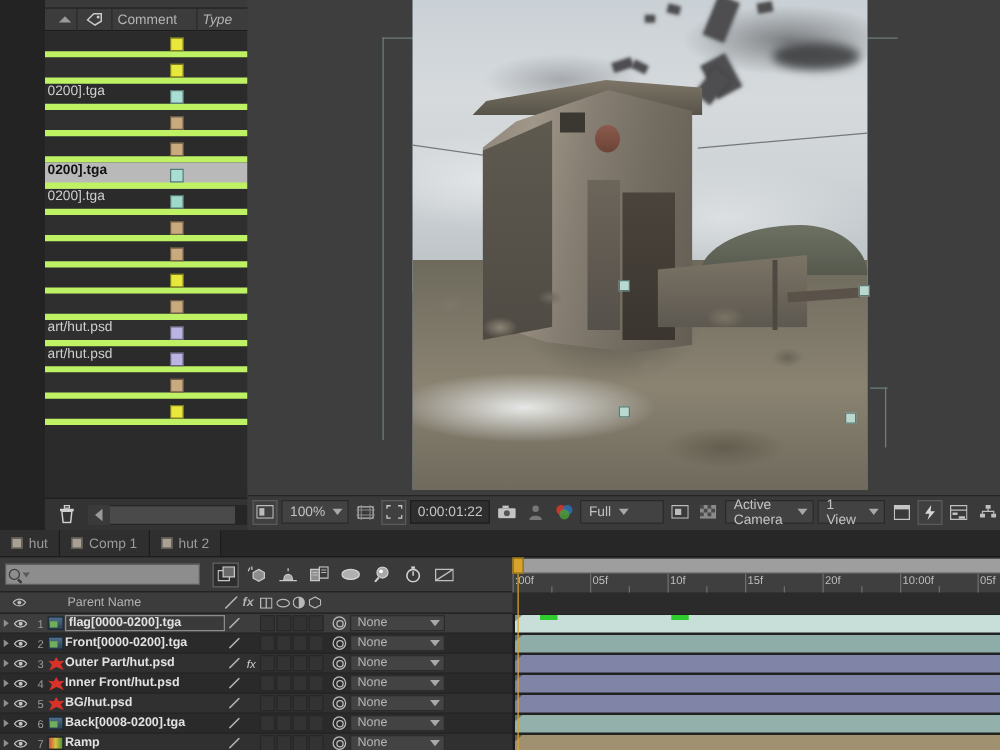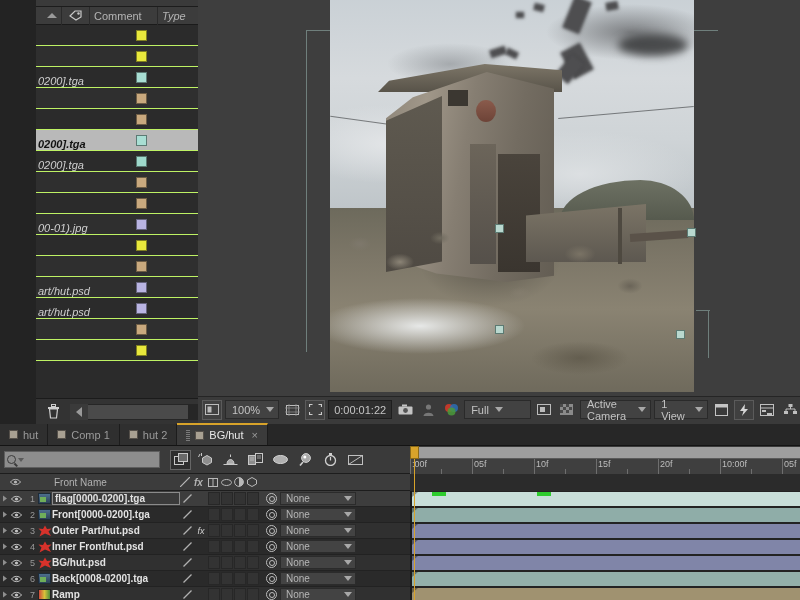--- a/index.html
+++ b/index.html
@@ -18,21 +18,21 @@
   #proj-topstrip { position:absolute; left:0; top:0; width:198px; height:7px; background:#3a3a3a; border-bottom:1px solid #1c1c1c;}
   #proj-header { position:absolute; left:0; top:7px; width:198px; height:18px; background:#3c3c3c; border-bottom:1px solid #1b1b1b; display:flex; align-items:center; }
   .ph-cell { height:18px; display:flex; align-items:center; padding:0 4px; border-right:1px solid #2a2a2a; color:#b4b4b4; font-size:11px; }
   #ph-sort { width:26px; justify-content:flex-end; }
   .tri-up { width:0;height:0;border-left:5px solid transparent;border-right:5px solid transparent;border-bottom:5px solid #9a9a9a; }
   #ph-label { width:28px; justify-content:center; }
   #ph-comment { width:68px; }
   #ph-type { width:60px;font-style:italic; }
 
   #proj-list { position:absolute; left:0; top:25px; width:180px; height:373px; overflow:hidden; background:#2b2b2b; }
-  .proj-row { position:relative; height:21px; display:flex; align-items:flex-end; border-bottom:1px solid #bef264;font-style:italic; }
+  .proj-row { position:relative; height:21px; display:flex; align-items:flex-start; border-bottom:5px solid #bef264; }
   .proj-row.alt { background:#2f2f2f; }
   .proj-row.sel { background:#b9b9b9; }
   .proj-row.sel .pr-name { color:#111; font-weight:bold; }
   .pr-name { flex:0 0 100px; padding-left:2px; color:#cfcfcf; font-size:11px; white-space:nowrap; overflow:hidden; }
   .pr-swatch { position:absolute; left:100px; top:5px; width:11px; height:11px; border:1px solid rgba(0,0,0,.45); }
   #proj-scroll { position:absolute; right:0; top:25px; width:18px; height:373px; background:#303030; border-left:1px solid #1c1c1c; }
   #proj-scroll .sbtn { width:18px;height:16px; display:flex;align-items:center;justify-content:center; }
   .arrow-up { width:0;height:0;border-left:4px solid transparent;border-right:4px solid transparent;border-bottom:5px solid #8d8d8d; }
   .arrow-dn { width:0;height:0;border-left:4px solid transparent;border-right:4px solid transparent;border-top:5px solid #8d8d8d; }
   #proj-hier { position:absolute; right:1px; top:26px; width:16px; height:14px; display:flex; align-items:center; justify-content:center; }
@@ -217,24 +217,20 @@
           <span class="pr-swatch" style="background: rgb(158, 217, 203);"></span>
         </div>
         <div class="proj-row alt">
           <span class="pr-name"></span>
           <span class="pr-swatch" style="background: rgb(201, 169, 126);"></span>
         </div>
         <div class="proj-row">
           <span class="pr-name"></span>
           <span class="pr-swatch" style="background: rgb(201, 169, 126);"></span>
         </div>
-        <div class="proj-row alt">
-          <span class="pr-name">00-01).jpg</span>
-          <span class="pr-swatch" style="background: rgb(185, 180, 226);"></span>
-        </div>
         <div class="proj-row">
           <span class="pr-name"></span>
           <span class="pr-swatch" style="background: rgb(232, 232, 60);"></span>
         </div>
         <div class="proj-row alt">
           <span class="pr-name"></span>
           <span class="pr-swatch" style="background: rgb(201, 169, 126);"></span>
         </div>
         <div class="proj-row alt">
           <span class="pr-name">art/hut.psd</span>
@@ -444,26 +440,20 @@
         <span class="tab-ico"></span>
         <span>hut</span>
       </div>
       <div class="tab">
         <span class="tab-ico"></span>
         <span>Comp 1</span>
       </div>
       <div class="tab">
         <span class="tab-ico"></span>
         <span>hut 2</span>
-      </div>
-      <div class="tab active">
-        <span class="tab-grip"></span>
-        <span class="tab-ico"></span>
-        <span>BG/hut</span>
-        <span class="tab-x">×</span>
       </div>
     </div>
 
   <div id="timeline">
 
     <div id="tl-toolbar">
       <div id="tl-search">
         <span class="mag"></span>
         <span class="tiny-caret"></span>
         <span></span>
@@ -555,21 +545,21 @@
     <div id="tl-colhdr">
       <div class="ch" style="width:10px"></div>
       <div class="ch" style="width:13px">
         <svg width="11" height="8" viewBox="0 0 11 8">
             <path d="M0.5 4 C3 0.5 8 0.5 10.5 4 C8 7.5 3 7.5 0.5 4Z" fill="none" stroke="#b8b8b8"></path>
             <circle cx="5.5" cy="4" r="1.6" fill="#b8b8b8"></circle>
           </svg>
       </div>
       <div class="ch" style="width:14px"></div>
       <div class="ch" style="width:15px"></div>
-      <div class="ch" style="flex:0 0 128px; padding-left:2px">Front Name</div>
+      <div class="ch" style="flex:0 0 128px; padding-left:2px">Parent Name</div>
       <div class="ch" style="width:14px">
         <svg width="10" height="10" viewBox="0 0 10 10">
             <path d="M0 10 L10 0" stroke="#b8b8b8" stroke-width="1.2"></path>
           </svg>
       </div>
       <div class="ch" style="width:14px;font-style:italic;font-weight:bold">fx</div>
       <div class="ch" style="width:13px">
         <svg width="10" height="9" viewBox="0 0 10 9">
             <rect x="0.5" y="0.5" width="9" height="8" fill="none" stroke="#b8b8b8"></rect>
             <path d="M5 0.5 V8.5" stroke="#b8b8b8"></path>

